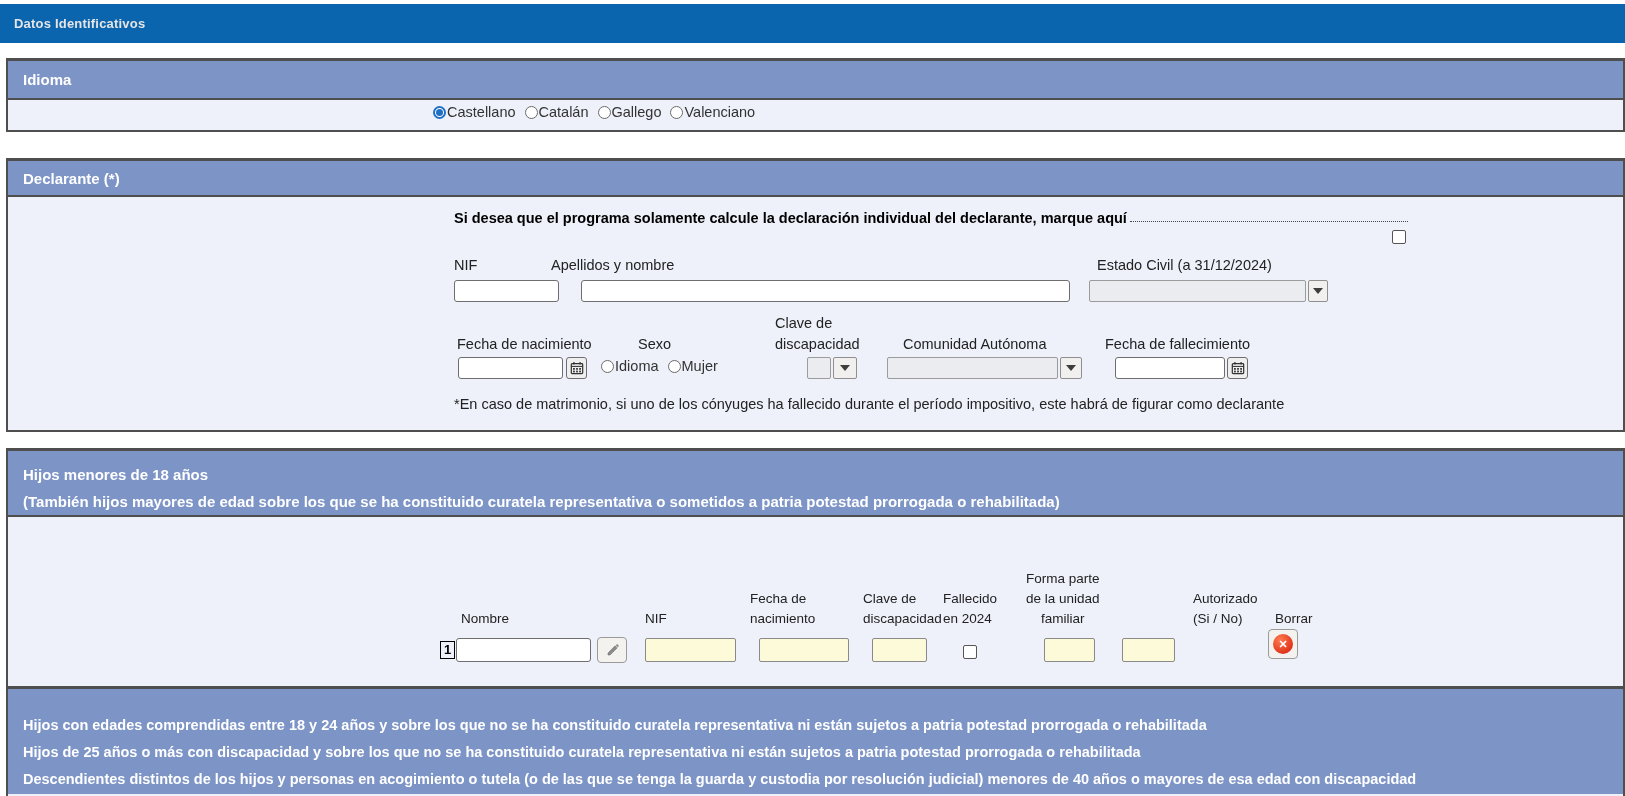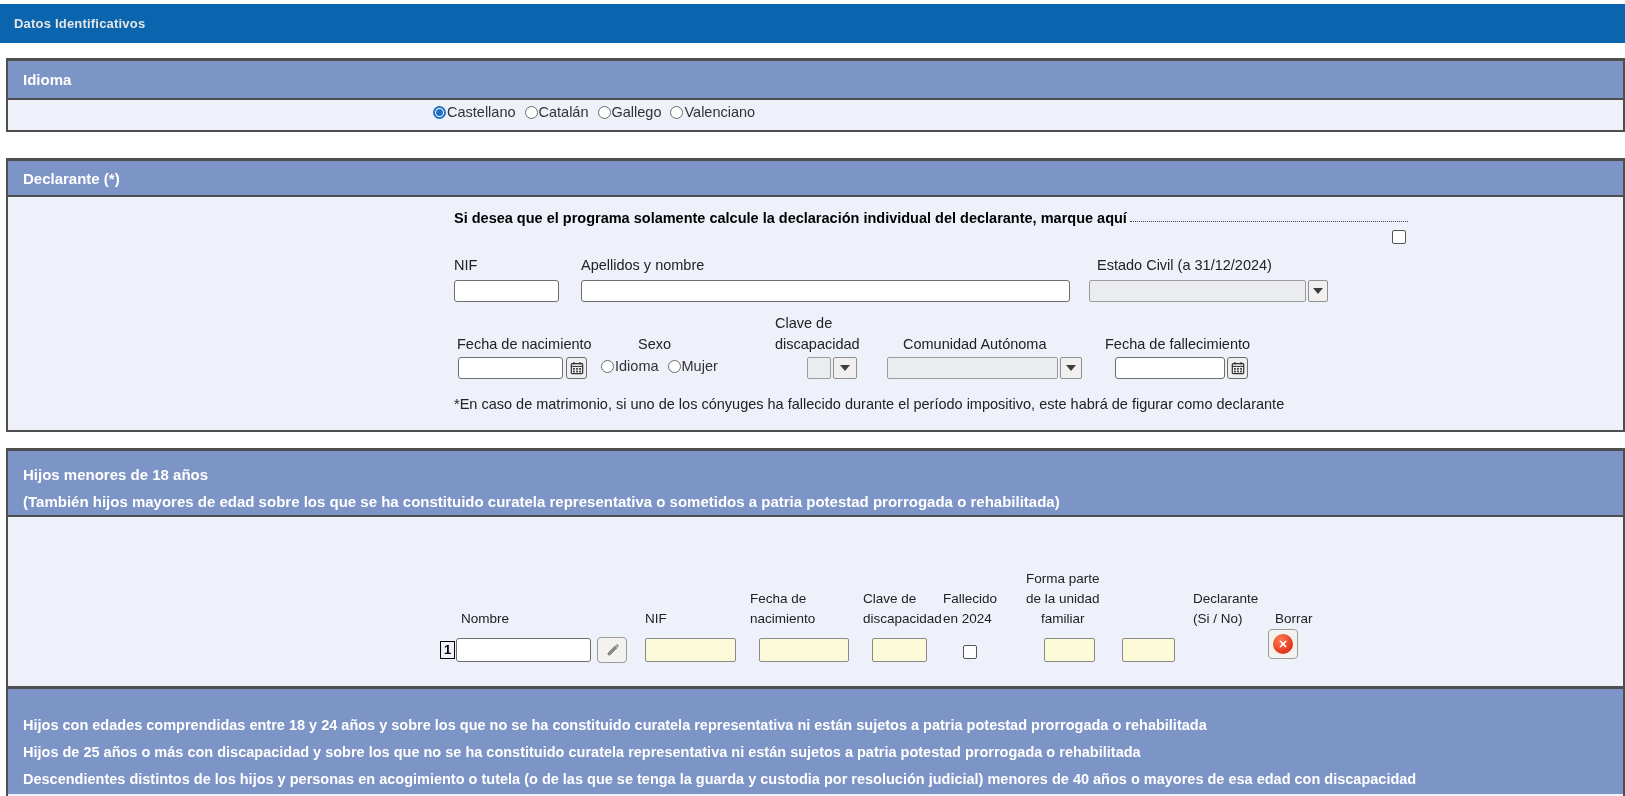--- a/index.html
+++ b/index.html
@@ -109,21 +109,21 @@
     </div>
     <div class="sec-body" style="height:231px;">
 
       <div class="note-row" style="left:446px;top:13px;width:954px;">
         <b>Si desea que el programa solamente calcule la declaración individual del declarante, marque aquí</b>
         <span class="leader"></span>
       </div>
       <span class="checkbox" style="left:1384px;top:33px;"></span>
 
       <span class="lbl" style="left:446px;top:58px;">NIF</span>
-      <span class="lbl" style="left:573px;top:58px;">Apellidos y nombre</span>
+      <span class="lbl" style="left:543px;top:58px;">Apellidos y nombre</span>
       <span class="lbl" style="left:1089px;top:58px;">Estado Civil (a 31/12/2024)</span>
 
       <input class="txt" style="left: 446px; top: 83px; width: 105px;" value="">
       <input class="txt" style="left: 573px; top: 83px; width: 489px;" value="">
       <div class="combo" style="left:1081px;top:83px;">
         <div class="combo-field" style="width:217px;"></div>
         <div class="combo-btn">
           <span class="tri"></span>
         </div>
       </div>
@@ -207,21 +207,21 @@
       <div class="th" style="left:637px;">NIF</div>
       <div class="th" style="left:742px;">Fecha de
 nacimiento</div>
       <div class="th" style="left:855px;">Clave de
 discapacidad</div>
       <div class="th" style="left:935px;">Fallecido
 en 2024</div>
       <div class="th" style="left:1018px;text-align:center;">Forma parte
 de la unidad
 familiar</div>
-      <div class="th" style="left:1185px;">Declarante
+      <div class="th" style="left:1185px;">Autorizado
 (Si / No)</div>
       <div class="th" style="left:1267px;">Borrar</div>
 
       <div>
         <span class="rownum" style="left:432px;top:124px;">1</span>
         <input class="txt" style="left: 448px; top: 121px; width: 135px; height: 24px;" value="">
         <div class="icon-btn" style="left:589px;top:120px;width:30px;height:26px;">
           <svg width="15" height="15" viewBox="0 0 16 16">
             <path d="M3.2 12.8 L3.2 10.6 L10.8 3 L13 5.2 L5.4 12.8 Z" fill="#8a8a8a" stroke="#6f6f6f" stroke-width="0.6"></path>
             <path d="M11.5 2.3 L13.7 4.5 L14.4 3.8 C14.8 3.4 14.8 2.9 14.4 2.5 L13.5 1.6 C13.1 1.2 12.6 1.2 12.2 1.6 Z" fill="#8a8a8a"></path>

